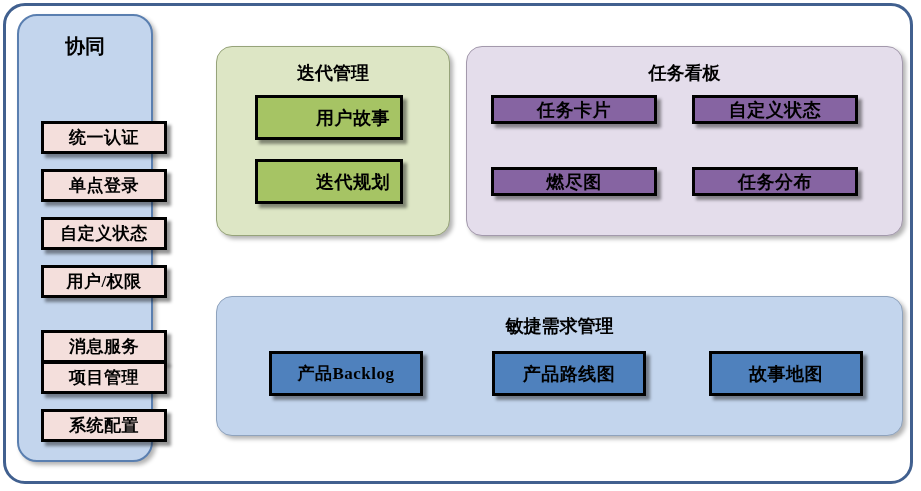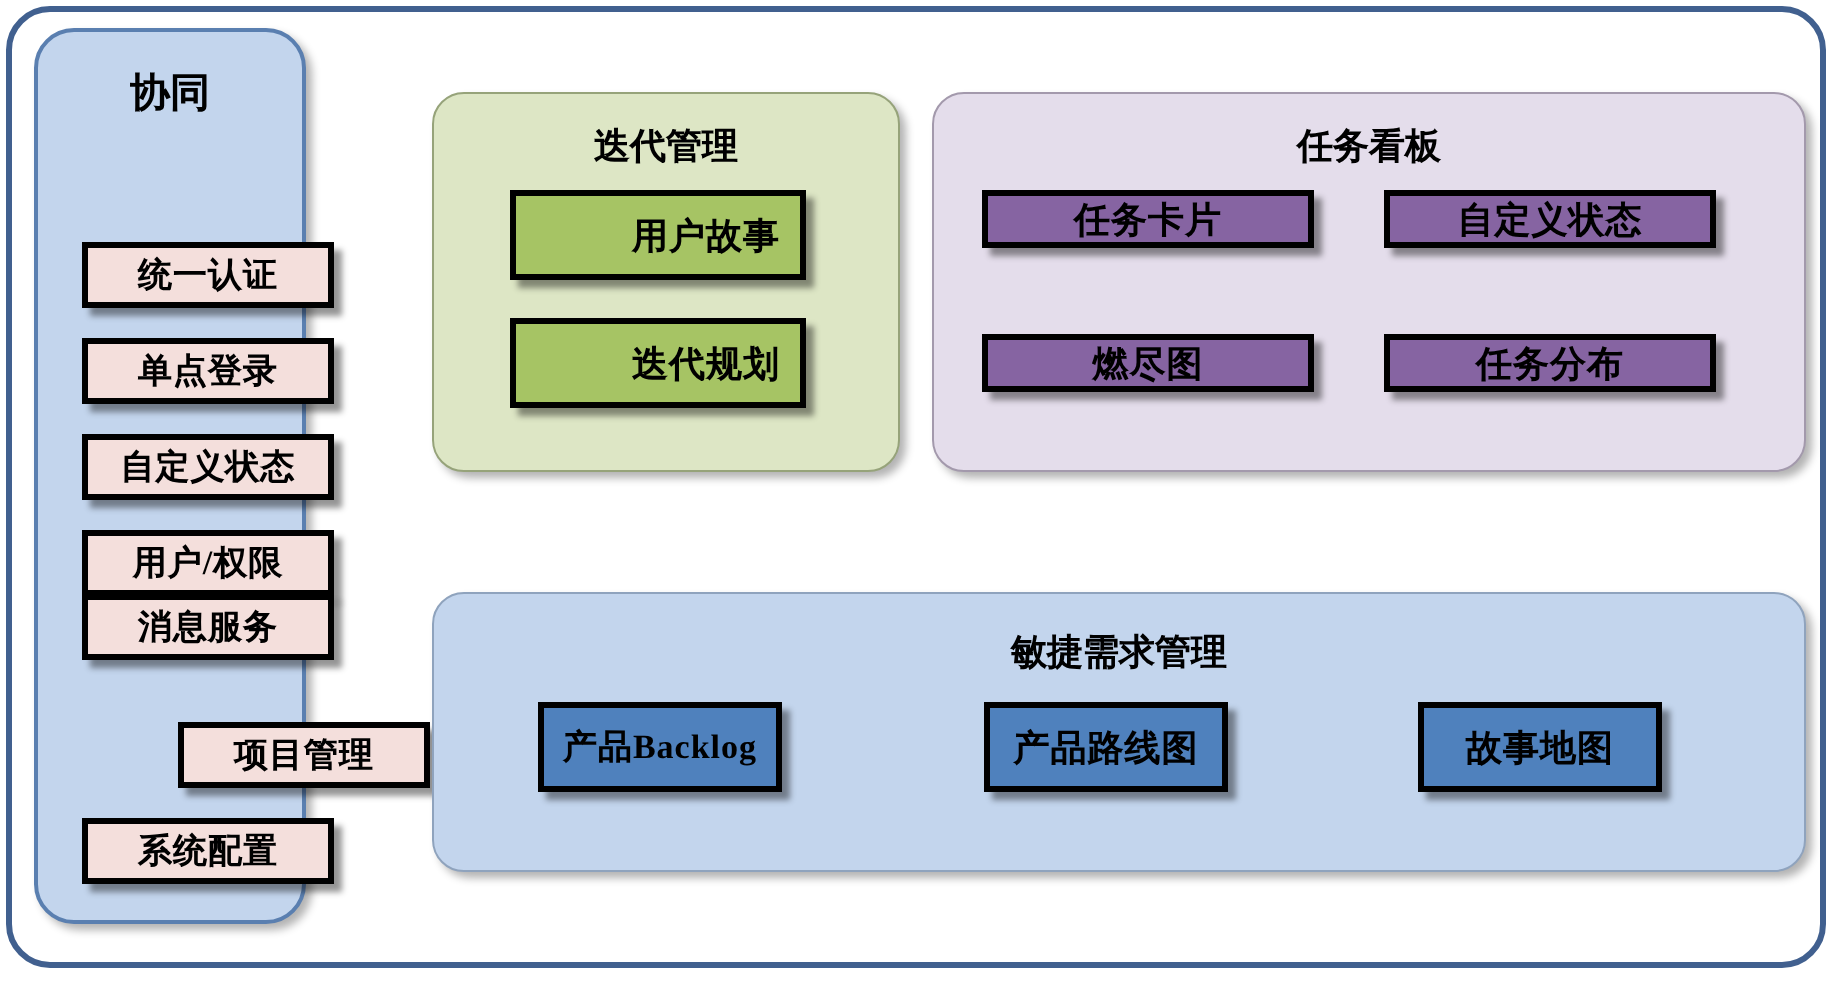--- a/index.html
+++ b/index.html
@@ -147,21 +147,21 @@
     height: 140px;
     background: #c3d5ed;
     border: 1px solid #8fa3bd;
   }
   #agile-panel .panel-title {
     top: 17px;
     font-size: 18px;
   }
   #agile-panel .node {
     top: 54px;
-    width: 122px;
+    width: 154px;
     height: 45px;
     background: #4f81bd;
     font-size: 18px;
   }
   #agile-panel .node.backlog-node {
     font-size: 17px;
   }
 </style>
 </head>
 <body>
@@ -170,22 +170,22 @@
 
   <div class="outer-frame"></div>
 
   <div class="panel" id="sidebar-panel">
     <div class="panel-title">协同</div>
 
     <div class="node" style="top:105px;">统一认证</div>
     <div class="node" style="top:153px;">单点登录</div>
     <div class="node" style="top:201px;">自定义状态</div>
     <div class="node" style="top:249px;">用户/权限</div>
-    <div class="node" style="top:281px;">消息服务</div>
-    <div class="node" style="top:345px;margin-left:48px;">项目管理</div>
+    <div class="node" style="top:314px;">消息服务</div>
+    <div class="node" style="top:345px;">项目管理</div>
     <div class="node" style="top:393px;">系统配置</div>
   </div>
 
   <div class="panel" id="iteration-panel">
     <div class="panel-title">迭代管理</div>
 
     <div class="node" style="top:48px;">用户故事</div>
     <div class="node" style="top:112px;">迭代规划</div>
   </div>
 

